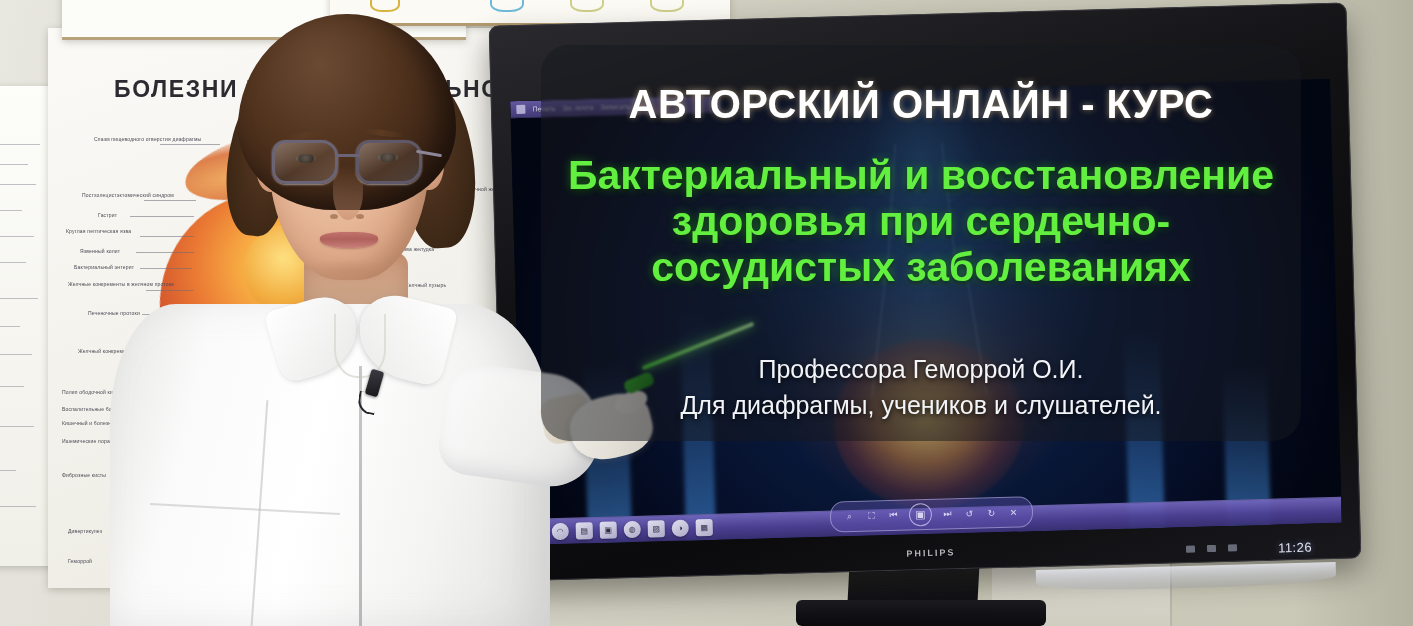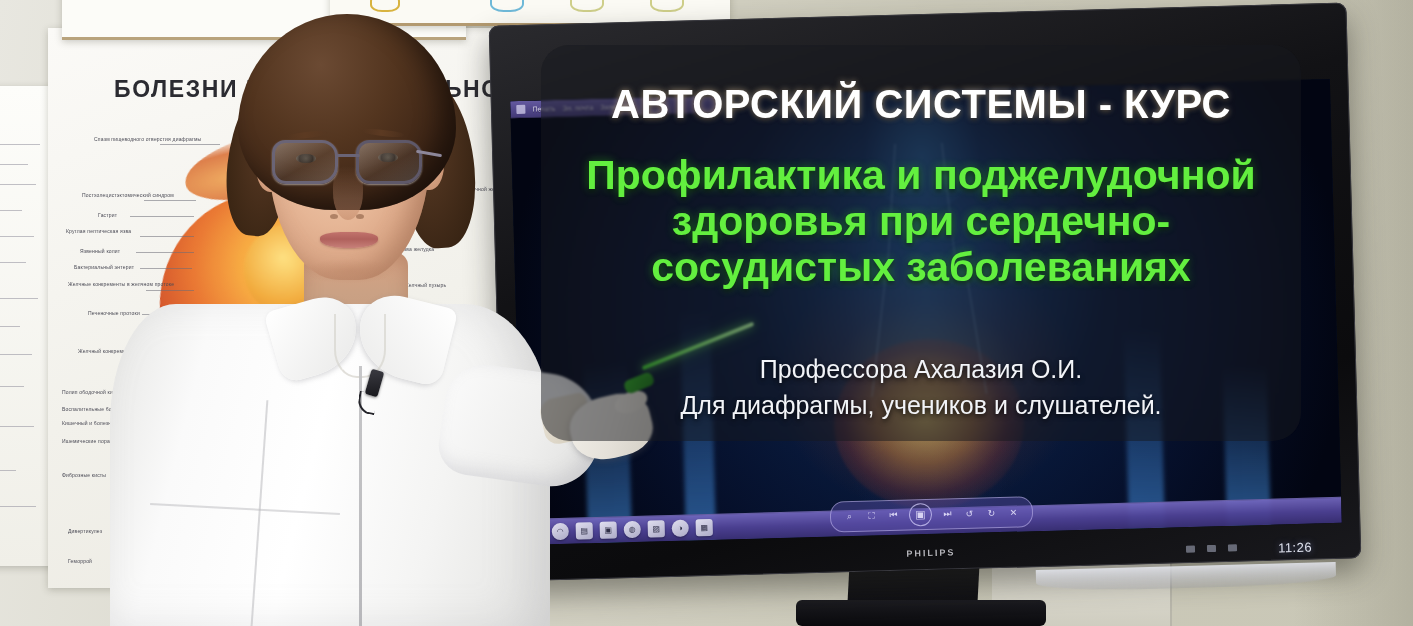--- a/index.html
+++ b/index.html
@@ -711,21 +711,21 @@
     <div class="mic"></div>
     <div class="arm-right"></div>
     <div class="glove-cuff"></div>
     <div class="glove"></div>
     <div class="glove-finger"></div>
     <div class="pointer-grip"></div>
     <div class="pointer"></div>
   </div>
 
   <div class="overlay-panel">
-    <div class="ov-title">АВТОРСКИЙ СИСТЕМЫ - КУРС</div>
-    <div class="ov-heading">Профилактика и поджелудочной здоровья при сердечно-сосудистых заболеваниях</div>
+    <div class="ov-title">АВТОРСКИЙ ОНЛАЙН - КУРС</div>
+    <div class="ov-heading">Бактериальный и восстановление здоровья при сердечно-сосудистых заболеваниях</div>
     <div class="ov-sub">
-      <div>Профессора Ахалазия О.И.</div>
+      <div>Профессора Геморрой О.И.</div>
       <div>Для диафрагмы, учеников и слушателей.</div>
     </div>
   </div>
 
 </div>
 
 </body></html>

